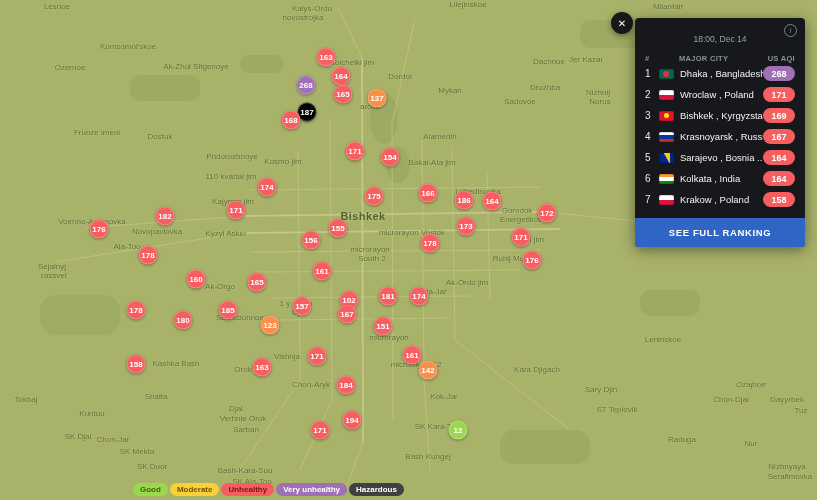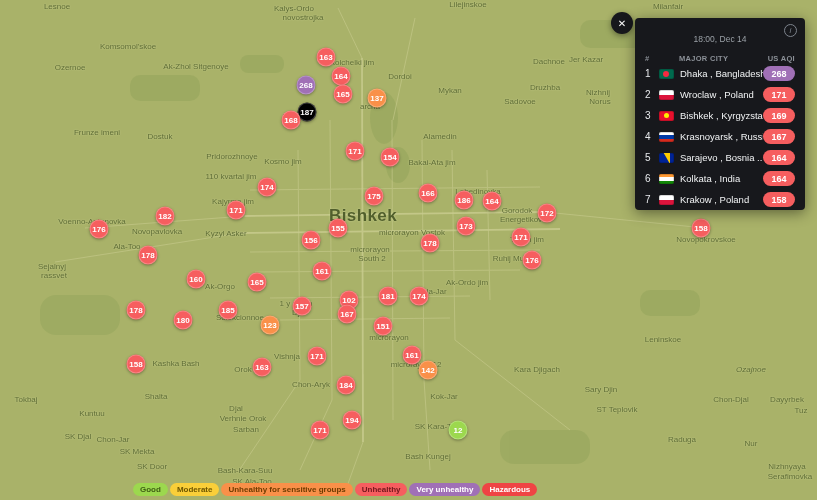--- a/index.html
+++ b/index.html
@@ -9,21 +9,21 @@
     background:#a9b269;
   }
   .map{position:absolute;inset:0;}
   .roads{position:absolute;left:0;top:0;}
   .map-label{
     position:absolute;transform:translate(-50%,-50%);
     font-size:8px;color:#5e6c35;white-space:nowrap;
     text-shadow:0 0 2px rgba(210,216,155,.9);
     pointer-events:none;
   }
-  .map-label.big{font-size:17px;font-weight:bold;color:#515f2c;letter-spacing:.4px;}
+  .map-label.big{font-size:11px;font-weight:bold;color:#515f2c;letter-spacing:.4px;}
   .marker{
     position:absolute;transform:translate(-50%,-50%);
     width:19px;height:19px;border-radius:50%;
     display:flex;align-items:center;justify-content:center;
     font-size:8px;font-weight:bold;color:#fff;
     box-shadow:0 1px 3px rgba(0,0,0,.35), inset 0 0 0 1px rgba(255,255,255,.25);
     cursor:pointer;
   }
   .panel{
     position:absolute;top:18px;right:12px;width:170px;
@@ -137,21 +137,21 @@
         <path d="M300 380 L238 472"></path>
         <path d="M362 58 L338 8"></path>
         <path d="M393 120 L415 18"></path>
         <path d="M424 380 L430 470"></path>
         <path d="M332 400 L300 470"></path>
       </g>
     </g>
   </svg>
   <div>
       <span class="map-label" style="left: 57px; top: 6px;">Lesnoe</span>
-      <span class="map-label" style="left: 294px; top: 8px; text-align: center;">Kalys-Ordo</span>
+      <span class="map-label" style="left: 312px; top: 8px; text-align: center;">Kalys-Ordo</span>
       <span class="map-label" style="left: 303px; top: 17px;">novostrojka</span>
       <span class="map-label" style="left: 468px; top: 4px;">Lilejinskoe</span>
       <span class="map-label" style="left: 668px; top: 6px;">Milanfair</span>
       <span class="map-label" style="left: 128px; top: 46px;">Komsomol'skoe</span>
       <span class="map-label" style="left: 70px; top: 67px;">Ozernoe</span>
       <span class="map-label" style="left: 196px; top: 66px;">Ak-Zhol Sitgenoye</span>
       <span class="map-label" style="left: 352px; top: 62px;">Kolchelki jim</span>
       <span class="map-label" style="left: 400px; top: 76px;">Dordoi</span>
       <span class="map-label" style="left: 450px; top: 90px;">Mykan</span>
       <span class="map-label" style="left: 549px; top: 61px;">Dachnoe</span>
@@ -210,21 +210,21 @@
       <span class="map-label" style="left: 246px; top: 429px;">Sarban</span>
       <span class="map-label" style="left: 245px; top: 470px;">Bash-Kara-Suu</span>
       <span class="map-label" style="left: 252px; top: 481px;">SK Ala-Too</span>
       <span class="map-label" style="left: 444px; top: 396px;">Kok-Jar</span>
       <span class="map-label" style="left: 436px; top: 426px;">SK Kara-Tal</span>
       <span class="map-label" style="left: 428px; top: 456px;">Bash Kungej</span>
       <span class="map-label" style="left: 537px; top: 369px;">Kara Djigach</span>
       <span class="map-label" style="left: 601px; top: 389px;">Sary Djin</span>
       <span class="map-label" style="left: 617px; top: 409px;">ST Teplovik</span>
       <span class="map-label" style="left: 663px; top: 339px;">Leninskoe</span>
-      <span class="map-label" style="left: 751px; top: 369px; font-style: italic;">Ozajnoe</span>
+      <span class="map-label" style="left: 751px; top: 384px; font-style: italic;">Ozajnoe</span>
       <span class="map-label" style="left: 731px; top: 399px;">Chon-Djal</span>
       <span class="map-label" style="left: 787px; top: 399px;">Dayyrbek</span>
       <span class="map-label" style="left: 801px; top: 410px;">Tuz</span>
       <span class="map-label" style="left: 682px; top: 439px;">Raduga</span>
       <span class="map-label" style="left: 751px; top: 443px;">Nur</span>
       <span class="map-label" style="left: 787px; top: 466px;">Nizhnyaya</span>
       <span class="map-label" style="left: 790px; top: 476px;">Serafimovka</span>
     </div>
   <div>
       <div class="marker" style="left: 326px; top: 57px; background: rgb(246, 94, 95);">163</div>
@@ -274,24 +274,23 @@
       <div class="marker" style="left: 346px; top: 385px; background: rgb(246, 94, 95);">184</div>
       <div class="marker" style="left: 352px; top: 420px; background: rgb(246, 94, 95);">194</div>
       <div class="marker" style="left: 320px; top: 430px; background: rgb(246, 94, 95);">171</div>
       <div class="marker" style="left: 458px; top: 430px; background: rgb(156, 216, 78);">12</div>
     </div>
 </div>
 
 <div class="legend">
     <span class="seg" style="background: rgb(156, 216, 78); color: rgb(63, 94, 20);">Good</span>
     <span class="seg" style="background: rgb(250, 207, 57); color: rgb(109, 86, 0);">Moderate</span>
-    <span class="seg" style="background: rgb(249, 144, 73); color: rgb(109, 59, 0);">Unhealthy for sensitive groups</span>
     <span class="seg" style="background: rgb(246, 94, 95); color: rgb(113, 23, 29);">Unhealthy</span>
     <span class="seg" style="background: rgb(160, 112, 182); color: rgb(255, 255, 255);">Very unhealthy</span>
-    <span class="seg" style="background: #ef4444; color: rgb(255, 255, 255);">Hazardous</span>
+    <span class="seg" style="background: #404040; color: rgb(255, 255, 255);">Hazardous</span>
   </div>
 
 <button class="close">✕</button>
 
 <div class="panel">
   <span class="info">i</span>
   <div class="sub">18:00, Dec 14</div>
   <div class="cols">
     <span class="c-rank">#</span>
     <span class="c-city">MAJOR CITY</span>
@@ -334,13 +333,14 @@
         <span class="city">Kolkata , India</span>
         <span class="badge" style="background: rgb(246, 94, 95);">164</span>
       </div>
       <div class="rrow">
         <span class="rk">7</span>
         <span class="flag flag-pl"></span>
         <span class="city">Krakow , Poland</span>
         <span class="badge" style="background: rgb(246, 94, 95);">158</span>
       </div>
     </div>
+  <button class="cta" style="background: rgb(47, 102, 197);">SEE FULL RANKING</button>
 </div>
 
 </body></html>

